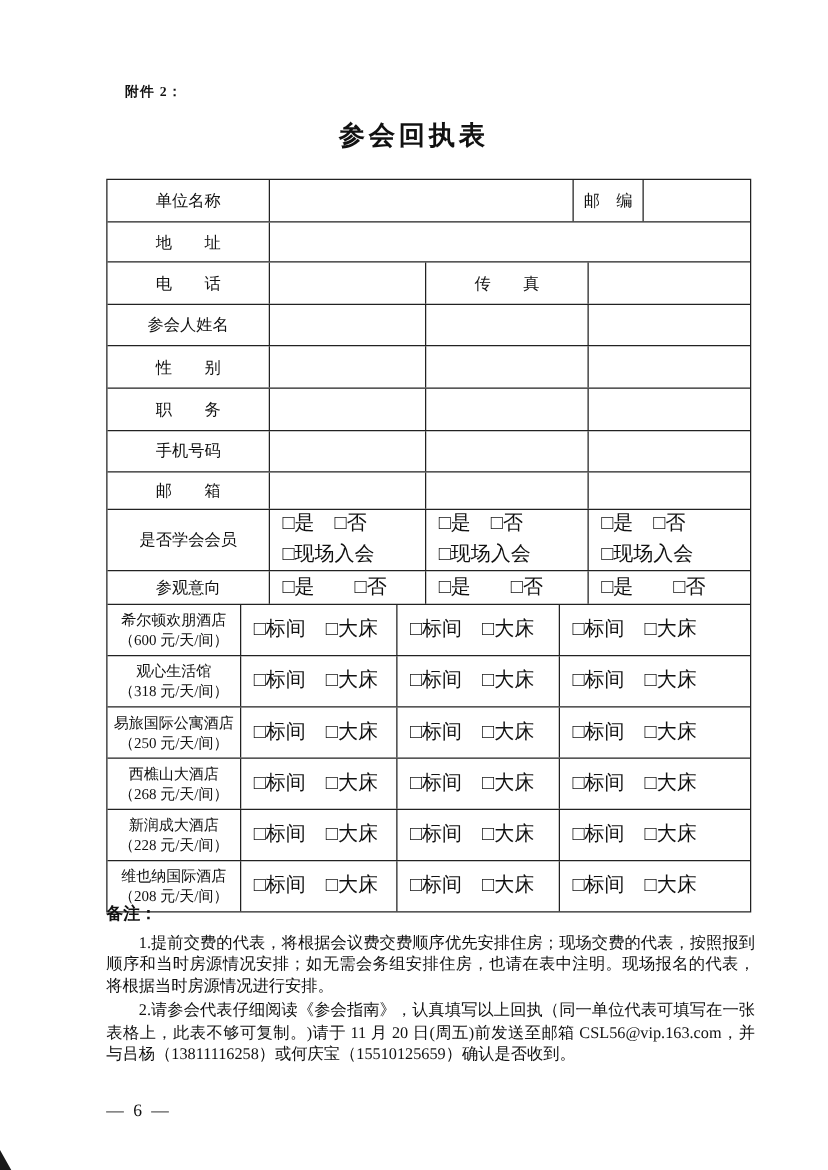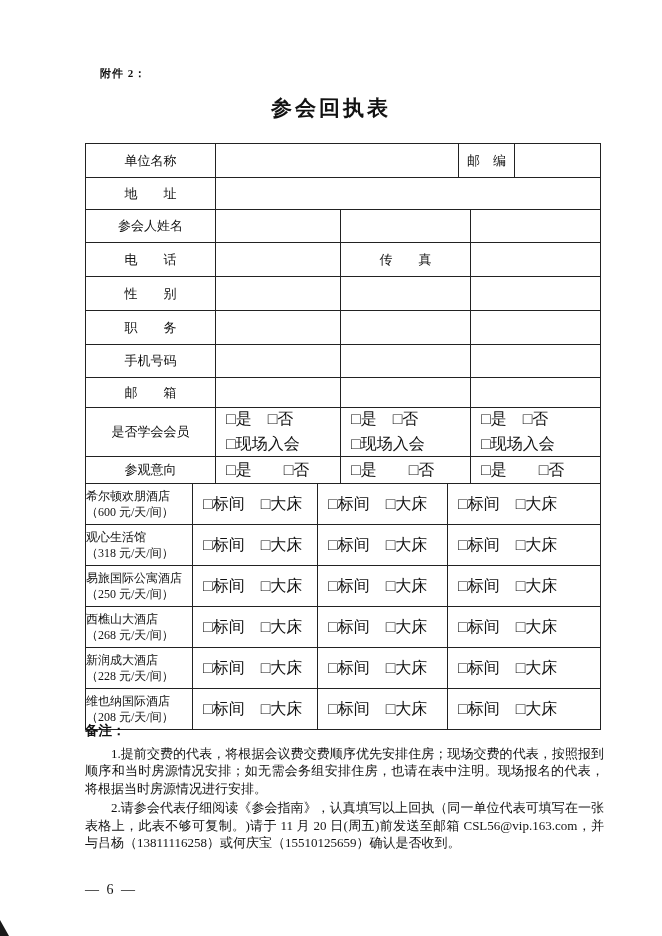--- a/index.html
+++ b/index.html
@@ -53,21 +53,21 @@
     width:23px; border-right:1px solid #222; box-sizing:border-box;
     display:flex; align-items:center; justify-content:center;
     text-align:center; font-size:13px; line-height:22px;
     word-break:break-all; padding:0 4px;
   }
   .housing-rows { flex:1; display:flex; flex-direction:column; }
   .hrow { display:flex; border-bottom:1px solid #222; height:40px; }
   .hrow.last { border-bottom:none; }
   .hotel-cell {
     width:107px; box-sizing:border-box; border-right:1px solid #222;
-    display:flex; flex-direction:column; align-items:flex-start; justify-content:center;
+    display:flex; flex-direction:column; align-items:center; justify-content:center;
     font-size:12px; line-height:16px; text-align:center;
   }
 
   
   .notes { position:absolute; left:85px; top:722px; width:519px; font-size:13px; line-height:17.5px; }
   .notes-heading { font-weight:bold; font-size:13.5px; margin-bottom:5px; }
   .notes p { margin:0 0 2px 0; text-indent:2em; text-align:justify; }
 
   .page-number { position:absolute; left:85px; top:882px; font-size:14px; letter-spacing:2px; }
 
@@ -91,31 +91,31 @@
       <div class="cell grow"></div>
       <div class="cell w-zip">邮　编</div>
       <div class="cell w-zipin end"></div>
     </div>
 
     <div class="trow h31">
       <div class="cell w-label">地　　址</div>
       <div class="cell grow end"></div>
     </div>
 
+    <div class="trow h33">
+      <div class="cell w-label">电　　话</div>
+      <div class="cell wa"></div>
+      <div class="cell wb">传　　真</div>
+      <div class="cell wc end"></div>
+    </div>
+
     <div class="trow h32">
       <div class="cell w-label">参会人姓名</div>
       <div class="cell wa"></div>
       <div class="cell wb"></div>
-      <div class="cell wc end"></div>
-    </div>
-
-    <div class="trow h33">
-      <div class="cell w-label">电　　话</div>
-      <div class="cell wa"></div>
-      <div class="cell wb">传　　真</div>
       <div class="cell wc end"></div>
     </div>
 
     <div class="trow h33">
       <div class="cell w-label">性　　别</div>
       <div class="cell wa"></div>
       <div class="cell wb"></div>
       <div class="cell wc end"></div>
     </div>
 

